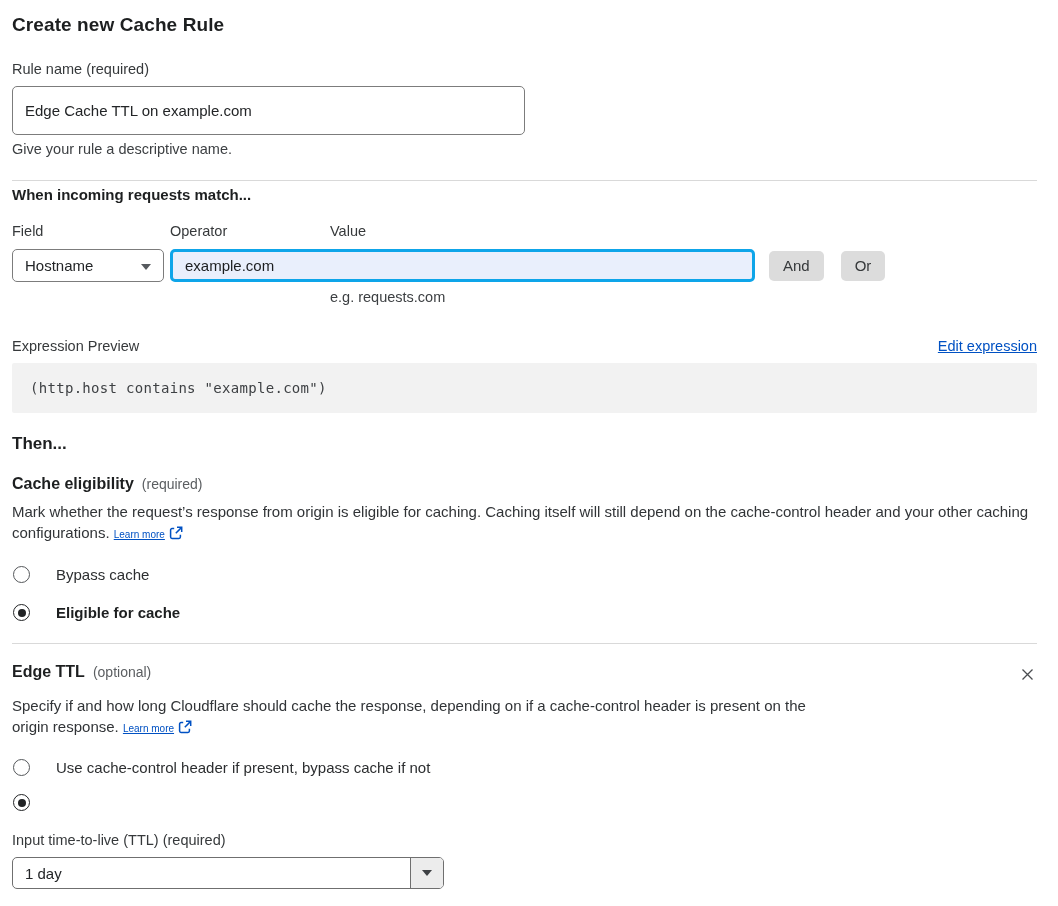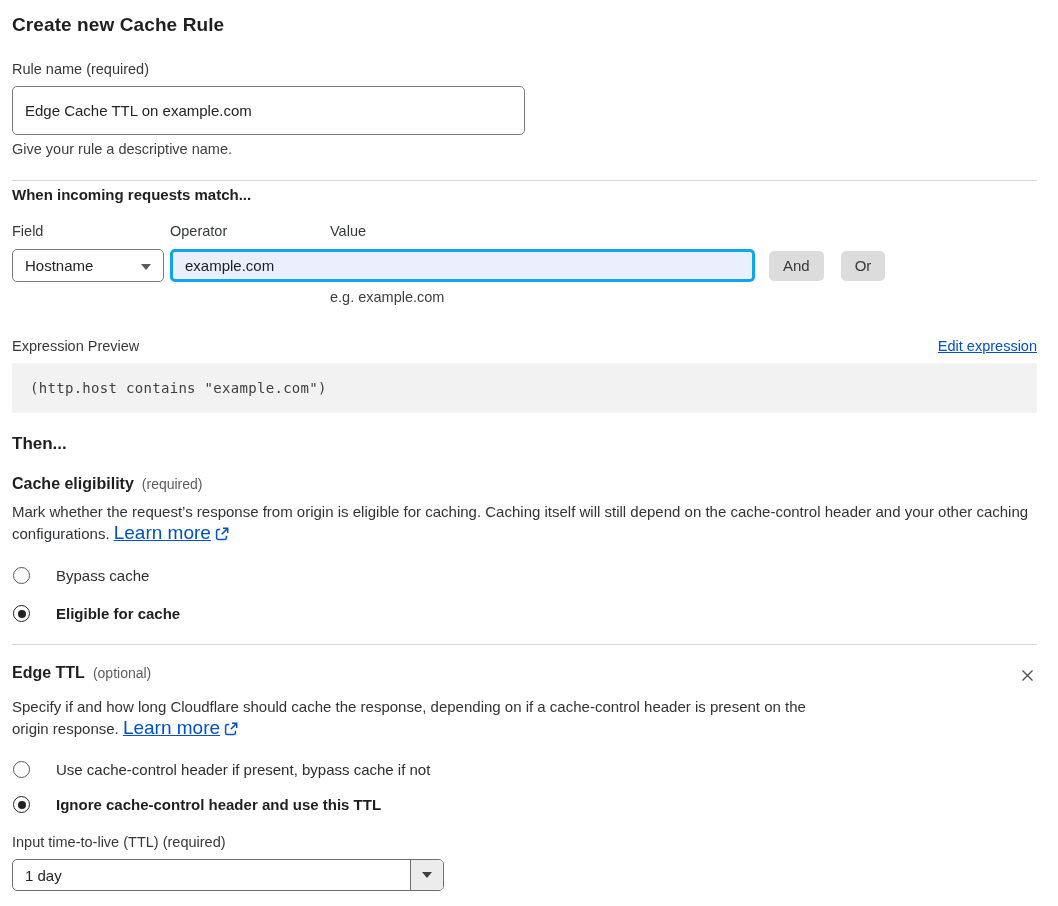--- a/index.html
+++ b/index.html
@@ -71,21 +71,21 @@
     margin-top: 9px; background: #f2f2f2; border-radius: 2px;
     padding: 17px 18px; font-family: "DejaVu Sans Mono", "Liberation Mono", monospace;
     font-size: 14px; color: #3e4144; letter-spacing: .3px;
   }
   .then-heading { font-size: 17px; font-weight: 700; color: #1d1f20; margin-top: 21px; }
 
   .sub-heading { margin-top: 21px; display: flex; align-items: baseline; }
   .sub-heading .t { font-size: 16px; font-weight: 700; color: #1d1f20; }
   .sub-heading .req { font-size: 14px; color: #5b5e61; margin-left: 8px; }
   .desc { font-size: 15px; color: #313437; line-height: 21px; margin-top: 8px; }
-  .desc .link { font-size: 19px; text-align: center; }
+  .desc .link { font-size: 10px; text-align: center; }
   .ext-icon { display: inline-block; vertical-align: -2px; margin-left: 4px; }
 
   .radio-row { display: flex; align-items: center; margin-top: 21px; cursor: pointer; }
   .radio-circle {
     width: 17px; height: 17px; border-radius: 50%;
     border: 1.5px solid #55585b; background: #fff; flex: none;
     position: relative; margin-left: 1px;
   }
   .radio-row.checked .radio-circle { border-color: #212325; }
   .radio-row.checked .radio-circle::after {
@@ -143,21 +143,21 @@
 
 <div class="controls-row">
   <div class="select-box sel-field">
     <span>Hostname</span>
     <span class="caret"></span>
   </div>
   <input class="value-input" type="text" value="example.com" style="">
   <button class="btn-gray btn-and">And</button>
   <button class="btn-gray btn-or">Or</button>
 </div>
-<div class="value-help">e.g. example.com</div>
+<div class="value-help">e.g. requests.com</div>
 
 <div class="expr-row">
   <div class="expr-label">Expression Preview</div>
   <a class="link">Edit expression</a>
 </div>
 <div class="code-block">(http.host contains "example.com")</div>
 
 <h2 class="then-heading">Then...</h2>
 
 <div class="sub-heading">
@@ -200,21 +200,20 @@
       </svg></span>
 </p>
 
 <div class="edge-options">
   <div class="radio-row">
     <span class="radio-circle"></span>
     <span class="radio-label">Use cache-control header if present, bypass cache if not</span>
   </div>
   <div class="radio-row checked">
     <span class="radio-circle"></span>
-    <span class="radio-label">Ignore cache-control header and use this TTL</span>
   </div>
 </div>
 
 <div class="ttl-label">Input time-to-live (TTL) (required)</div>
 <div class="ttl-combo">
   <div class="ttl-value">1 day</div>
   <div class="ttl-arrow">
     <span class="caret"></span>
   </div>
 </div>

